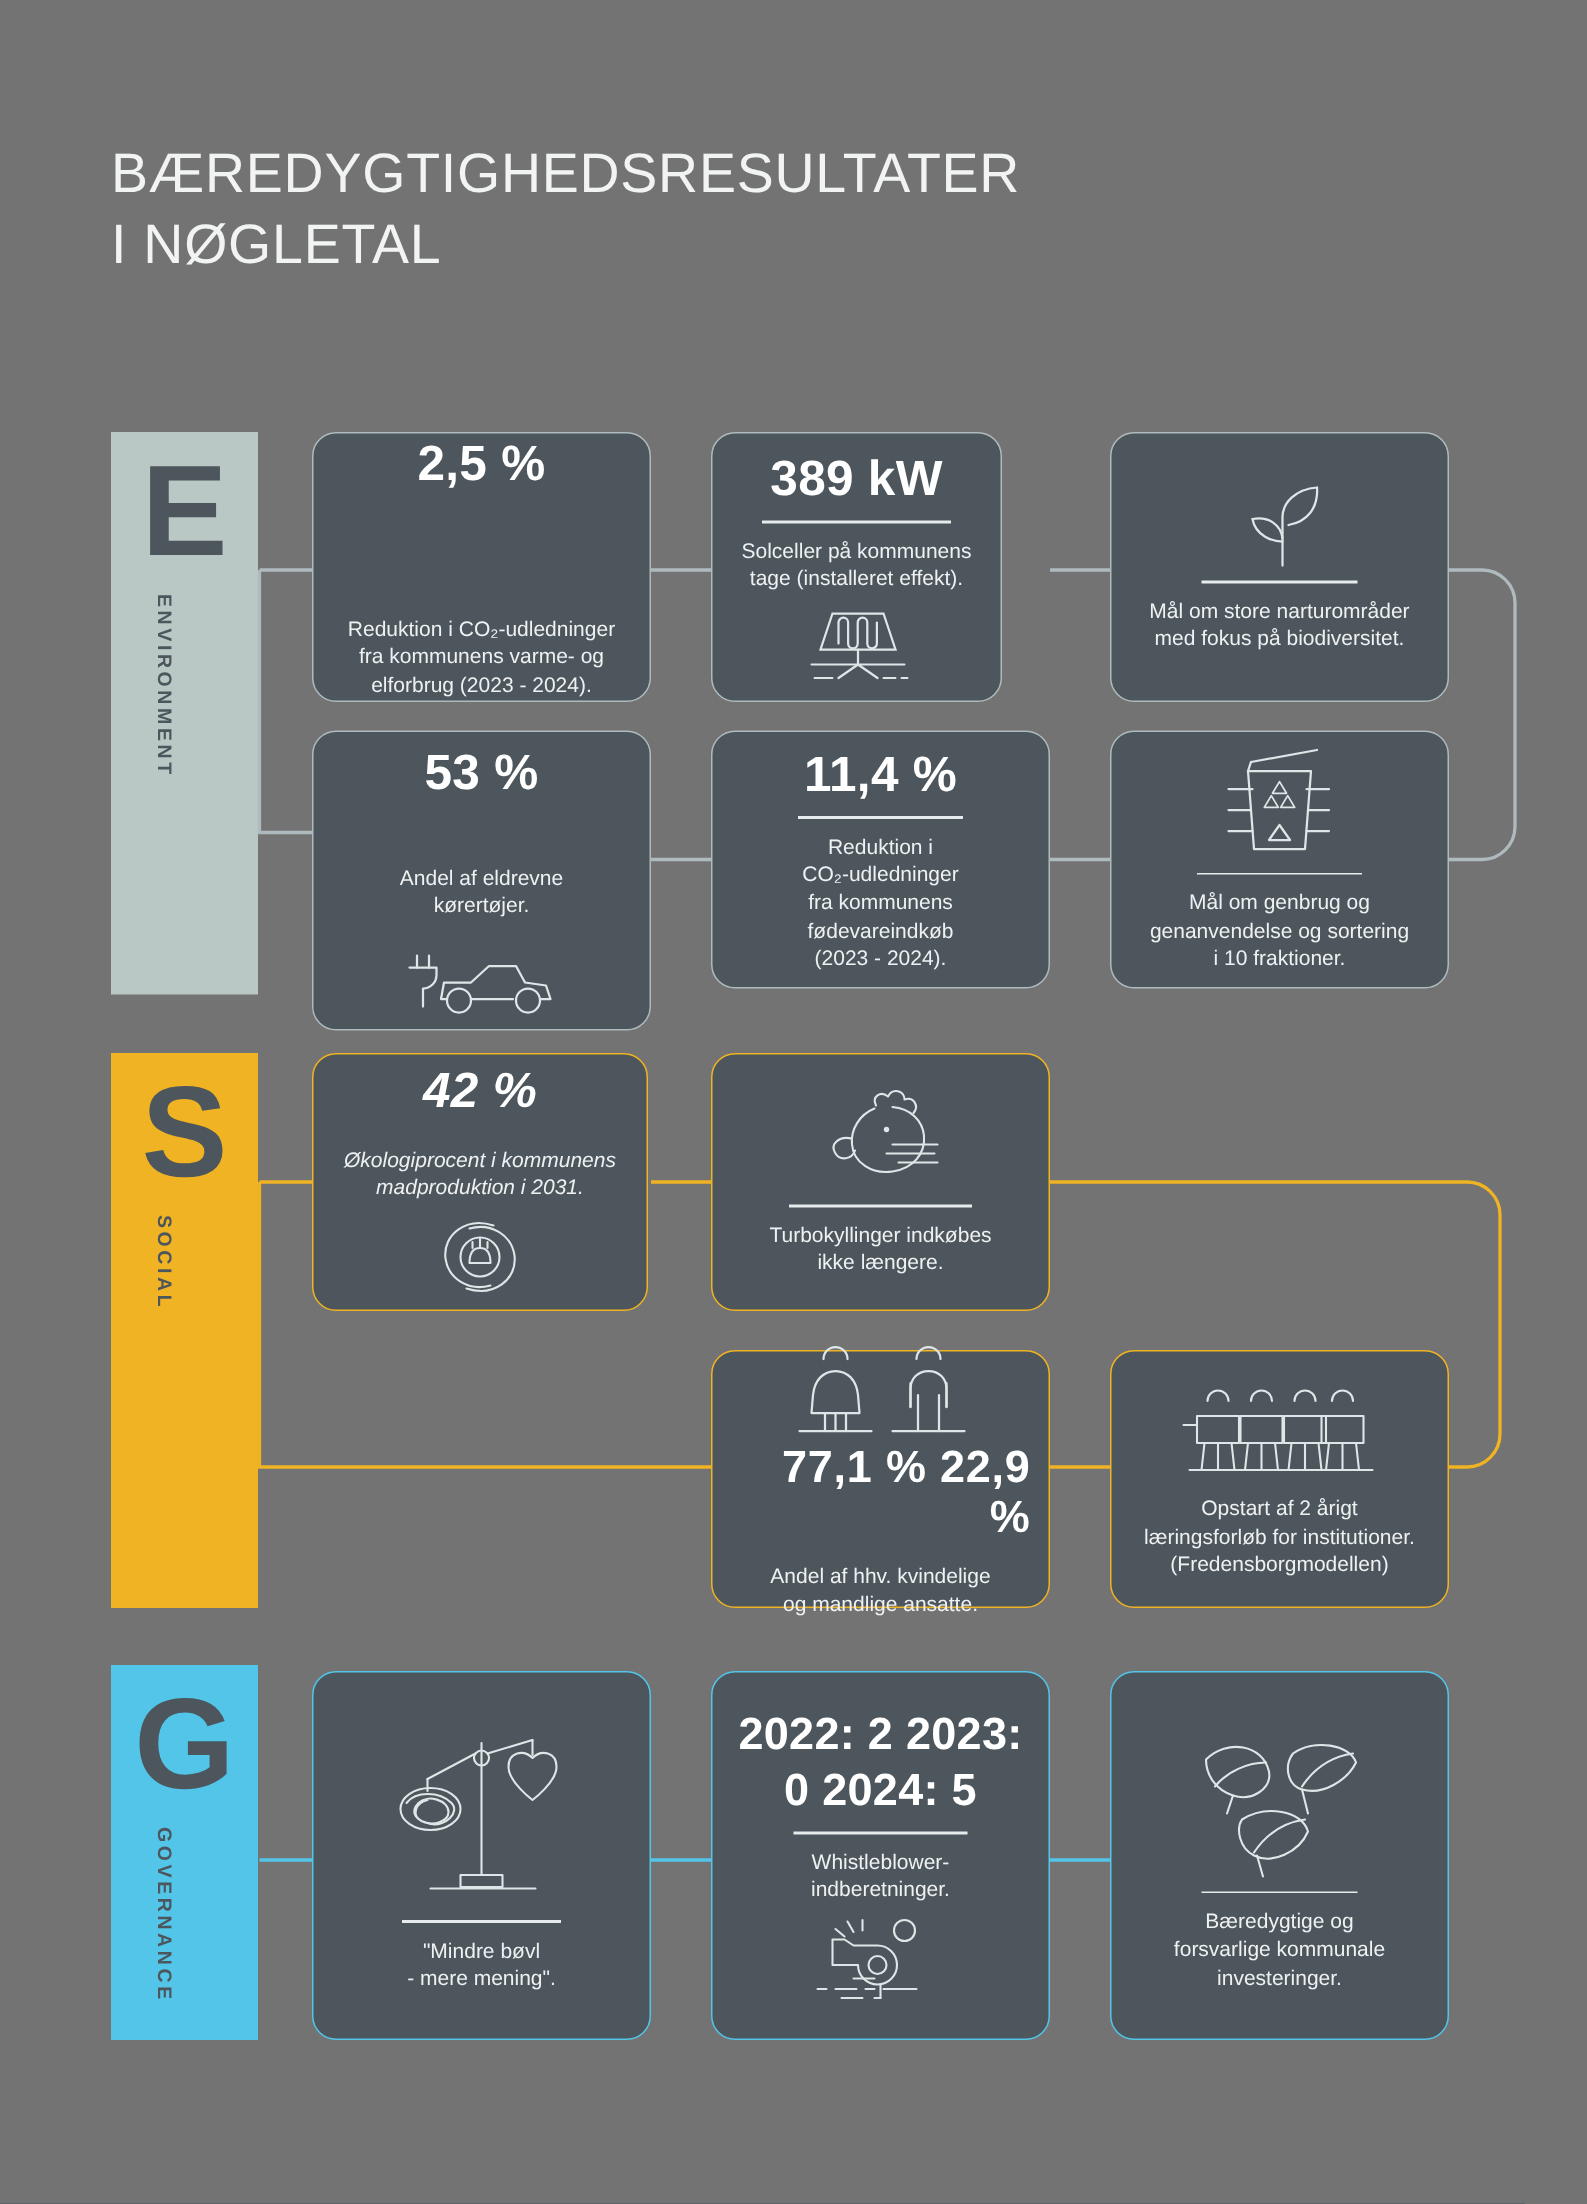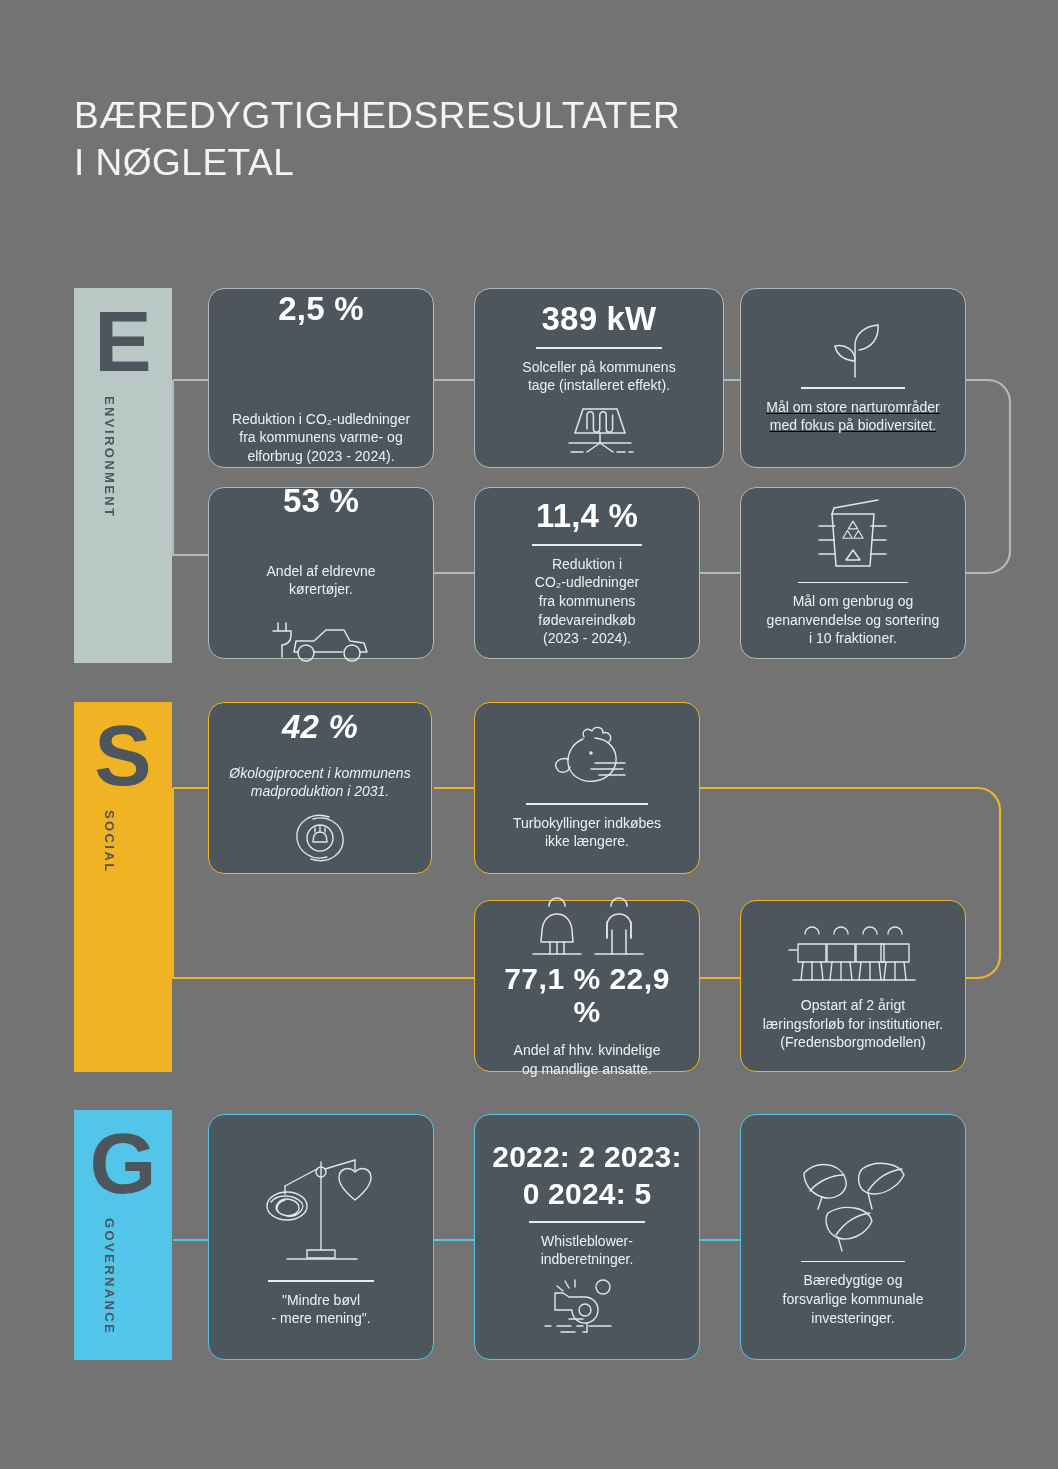--- a/index.html
+++ b/index.html
@@ -77,21 +77,21 @@
 
   .stat {
     color: #ffffff;
     font-size: 33px;
     font-weight: 700;
     text-align: center;
     line-height: 1.12;
     letter-spacing: 0.2px;
   }
   .stat.multi { font-size: 30px; line-height: 1.22; }
-  .stat.pair  { font-size: 30px; letter-spacing: 0.5px; }
+  .stat.pair  { font-size: 30px; letter-spacing: 0.5px; text-align: right; }
 
   .rule {
     height: 1.6px;
     background: #e6ebec;
     margin: 9px auto 9px auto;
   }
 
   .desc {
     color: #eef1f2;
     font-size: 14px;
@@ -151,50 +151,50 @@
   </div>
 
   <div class="card" style="left:208px; top:288px; width:226px; height:180px;gap:32px;">
     <div class="stat">2,5 %</div>
     <div class="rule" style="width:132px;"></div>
     <div class="desc">Reduktion i CO₂-udledninger
 fra kommunens varme- og
 elforbrug (2023 - 2024).</div>
   </div>
 
-  <div class="card" style="left:474px; top:288px; width:250px; height:180px;">
+  <div class="card" style="left:474px; top:288px; width:194px; height:180px;">
     <div class="stat">389 kW</div>
     <div class="rule" style="width:126px;"></div>
     <div class="desc">Solceller på kommunens
 tage (installeret effekt).</div>
     <span class="icon" style="margin-top:8px;">
       <svg width="76" height="52" viewBox="0 0 76 52" stroke="#dfe6e7" stroke-width="1.5" fill="none" stroke-linecap="round">
         <path d="M14,30 L22,6 L56,6 L64,30 Z"></path>
         <path d="M26,26 L26,12 A3.2,3.2 0 0 1 32.4,12 L32.4,26 A3.2,3.2 0 0 0 38.8,26 L38.8,12 A3.2,3.2 0 0 1 45.2,12 L45.2,26 A3.2,3.2 0 0 0 51.6,26 L51.6,12"></path>
         <path d="M39,30 L39,40"></path>
         <path d="M39,40 L26,49 M39,40 L52,49"></path>
         <path d="M8,40 L70,40" stroke-width="1.3"></path>
         <path d="M10,49 L22,49 M56,49 L64,49 M68,49 L72,49" stroke-width="1.3"></path>
       </svg>
     </span>
   </div>
 
-  <div class="card" style="left:740px; top:288px; width:226px; height:180px;text-decoration:underline;">
+  <div class="card" style="left:740px; top:288px; width:226px; height:180px;">
     <span class="icon" style="margin-bottom:2px;">
       <svg width="86" height="62" viewBox="0 0 86 62" stroke="#dfe6e7" stroke-width="1.5" fill="none" stroke-linecap="round">
         <path d="M45,56 L45,24 C45,14 54,5 68,4 C69,18 61,27 49,29"></path>
         <path d="M45,40 C38,40 27,36 25,25 C36,23 44,29 45,38"></path>
       </svg>
     </span>
     <div class="rule" style="width:104px; margin-top:2px;"></div>
     <div class="desc">Mål om store narturområder
 med fokus på biodiversitet.</div>
   </div>
 
-  <div class="card" style="left:208px; top:487px; width:226px; height:172px;gap:12px;">
+  <div class="card" style="left:208px; top:487px; width:226px; height:200px;gap:12px;">
     <div class="stat">53 %</div>
     <div class="rule" style="width:106px;"></div>
     <div class="desc">Andel af eldrevne
 kørertøjer.</div>
     <span class="icon" style="margin-top:6px;">
       <svg width="106" height="46" viewBox="0 0 106 46" stroke="#dfe6e7" stroke-width="1.5" fill="none" stroke-linecap="round" stroke-linejoin="round">
         <path d="M10,6 L10,14 M18,6 L18,14"></path>
         <path d="M5,14 L23,14 L23,19 A9,9 0 0 1 14,28 L14,40"></path>
         <path d="M30,35 L26,35 L28,24 L46,24 L58,13 L76,13 L82,24 L96,26 L99,35 L92,35"></path>
         <path d="M46,35 L74,35"></path>

